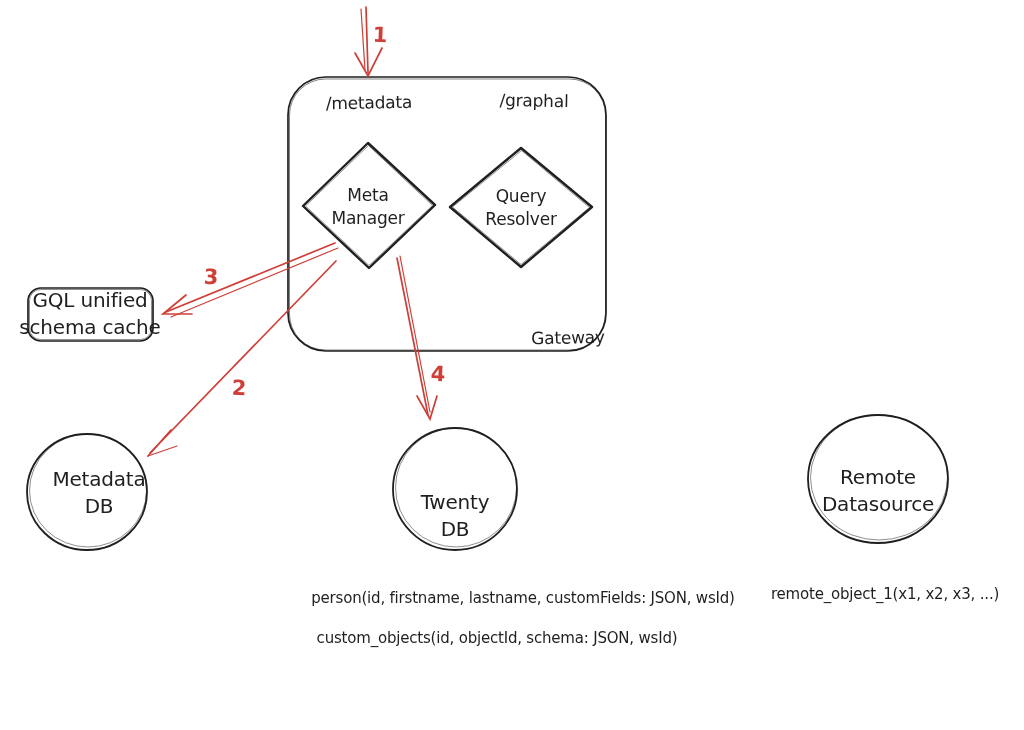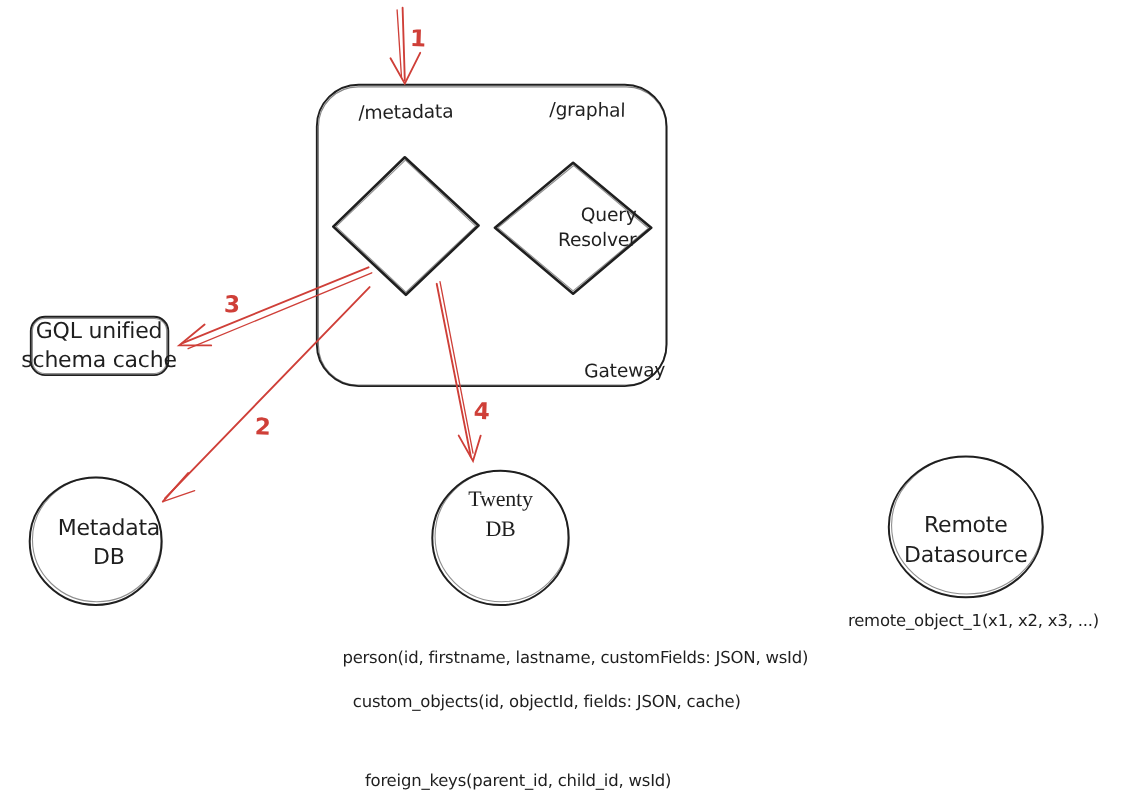--- a/index.html
+++ b/index.html
@@ -112,42 +112,43 @@
     <g stroke="#cf3f38" fill="none" stroke-width="1.7" stroke-linecap="round">
       <path d="M397,258 L428,415"></path>
       <path d="M400,256 L430,412" stroke-width="1.2"></path>
       <path d="M417,396 L430,419 L437,396"></path>
     </g>
   </svg>
 
   <div class="label sz17 tilt-l" style="left:369px; top:103px;">/metadata</div>
   <div class="label sz17 tilt-r" style="left:534px; top:101px;">/graphal</div>
 
-  <div class="label sz17" style="left:543px; top:208px;text-align:right;">Query
+  <div class="label sz17" style="left:368px; top:207px;">Meta
+Manager</div>
+  <div class="label sz17" style="left:521px; top:208px;">Query
 Resolver</div>
 
   <div class="label sz17 tilt-l" style="left:568px; top:338px;">Gateway</div>
 
   <div class="label sz16" style="left:90px; top:314px;">GQL unified
 schema cache</div>
 
   <div class="label sz16" style="left:99px; top:493px;">Metadata
 DB</div>
-  <div class="label sz16" style="left:455px; top:468px;font-family:Liberation Serif, serif;">Twenty
+  <div class="label sz16" style="left:455px; top:516px;">Twenty
 DB</div>
   <div class="label sz16" style="left:878px; top:479px;margin-top:12px;">Remote
 Datasource</div>
 
 
   <div class="label nowrap sz15" style="left:523px; top:598px;">person(id, firstname, lastname, customFields: JSON, wsId)</div>
 
-  <div class="label nowrap sz15" style="left:497px; top:638px;">custom_objects(id, objectId, fields: JSON, cache)</div>
+  <div class="label nowrap sz15" style="left:497px; top:638px;">custom_objects(id, objectId, schema: JSON, wsId)</div>
 
-  <div class="label nowrap sz15" style="left:471px; top:710px;">foreign_keys(parent_id, child_id, wsId)</div>
 
-  <div class="label nowrap sz15" style="left:885px; top:564px;text-align:center;">remote_object_1(x1, x2, x3, ...)</div>
+  <div class="label nowrap sz15" style="left:885px; top:594px;text-align:center;">remote_object_1(x1, x2, x3, ...)</div>
 
   <div class="arrow-num" style="left:380px; top:35px;">1</div>
   <div class="arrow-num" style="left:239px; top:388px;">2</div>
   <div class="arrow-num" style="left:211px; top:277px;">3</div>
   <div class="arrow-num" style="left:438px; top:374px;">4</div>
 
 </div>
 
 </body></html>

